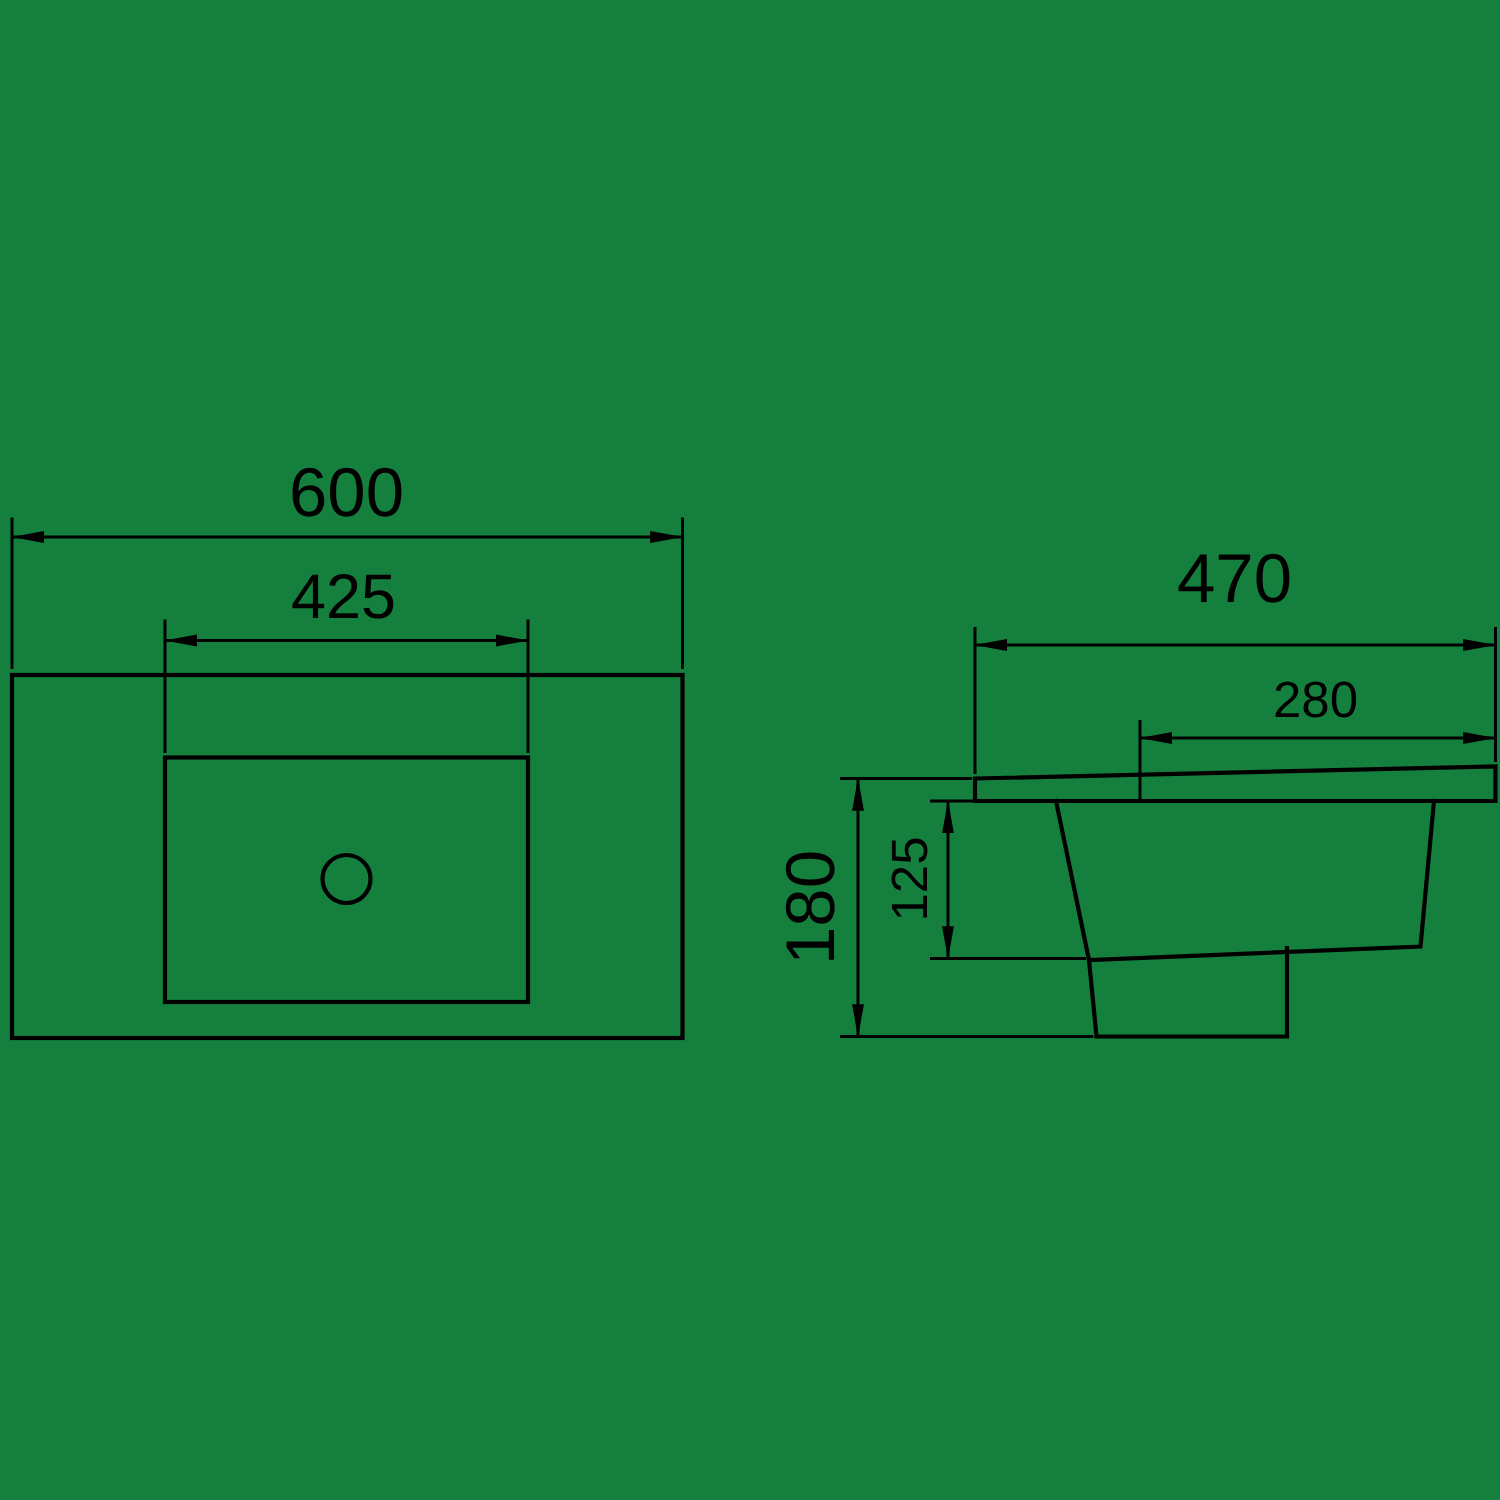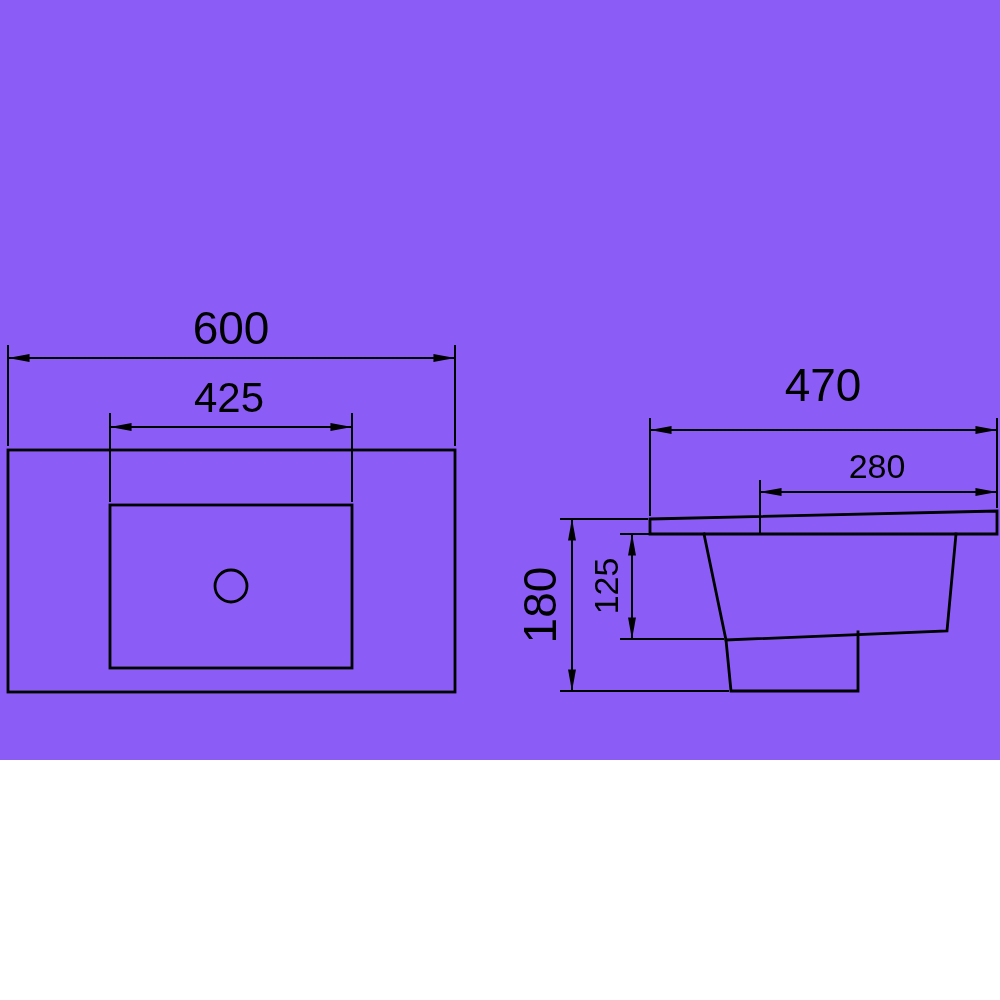--- a/index.html
+++ b/index.html
@@ -2,22 +2,22 @@
 <html><head>
 <meta charset="utf-8">
 <style>
   html, body {
     margin: 0;
     padding: 0;
     background: #ffffff;
   }
   .canvas {
     width: 1000px;
-    height: 760px;
-    background: #8b5cf6;
+    height: 1000px;
+    background: #15803d;
     position: relative;
     overflow: hidden;
     font-family: "Liberation Sans", "DejaVu Sans", sans-serif;
   }
   svg { display: block; }
   text {
     fill: #000000;
     font-family: "Liberation Sans", "DejaVu Sans", sans-serif;
   }
   .lbl-lg { font-size: 46px; }

